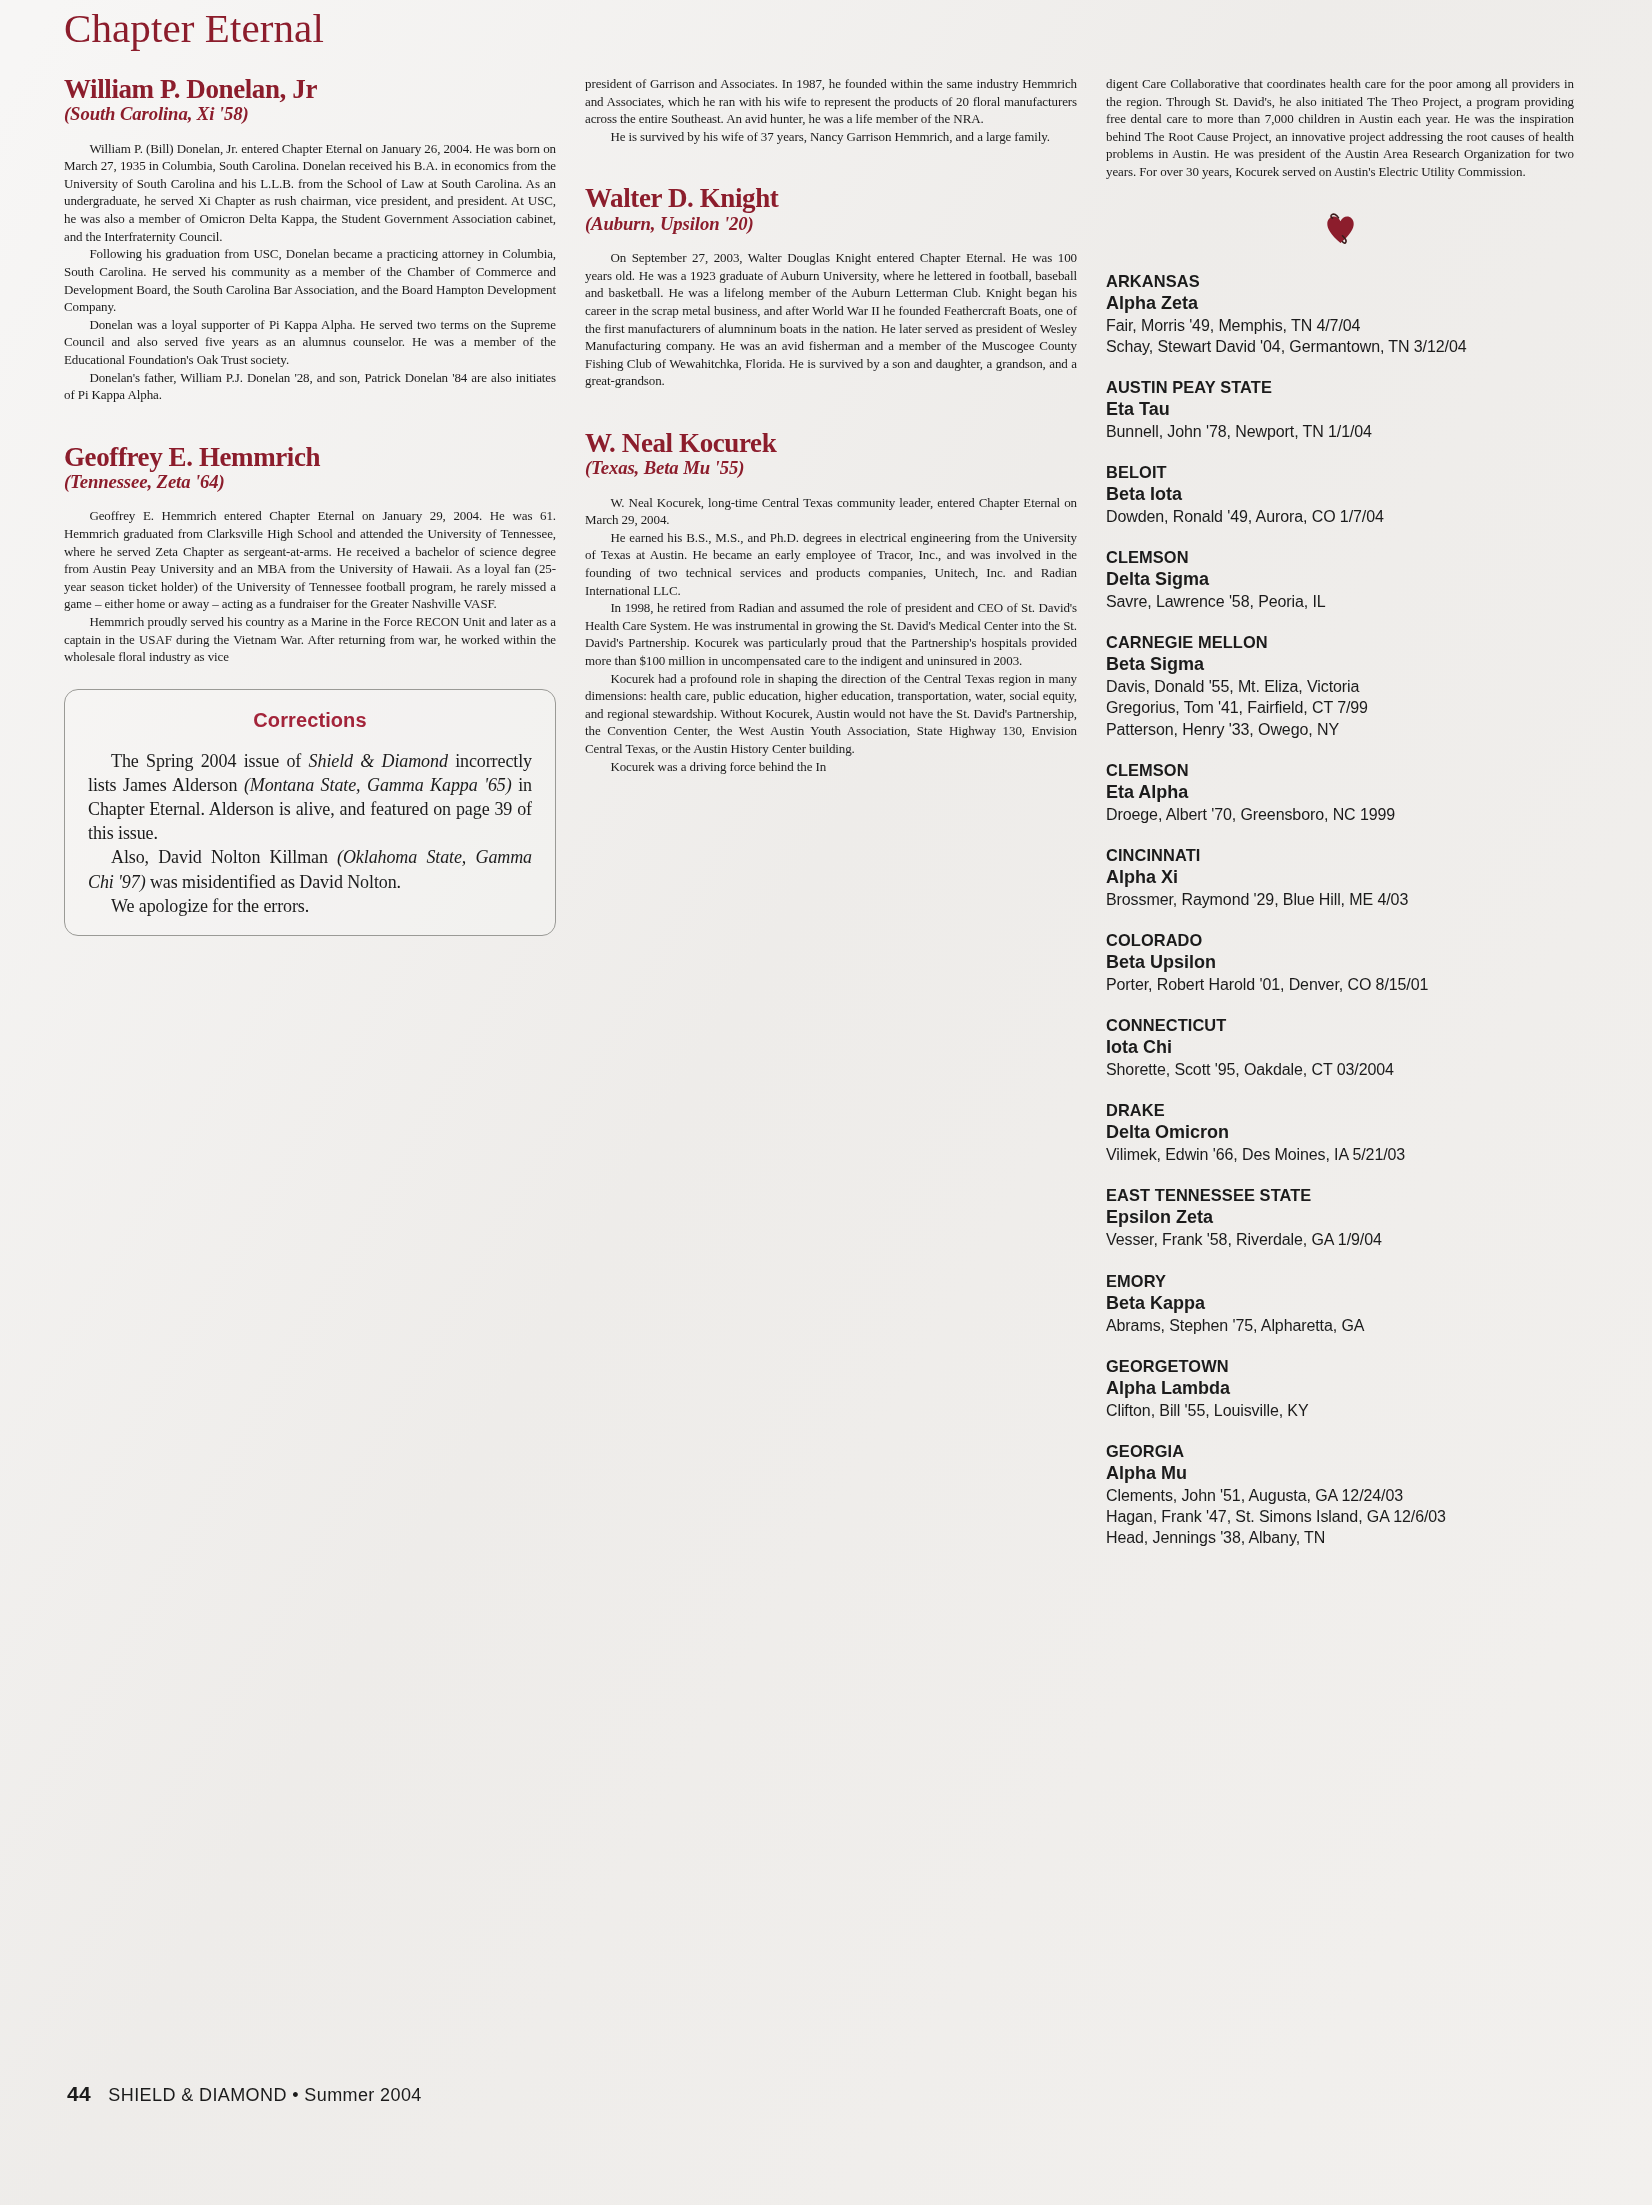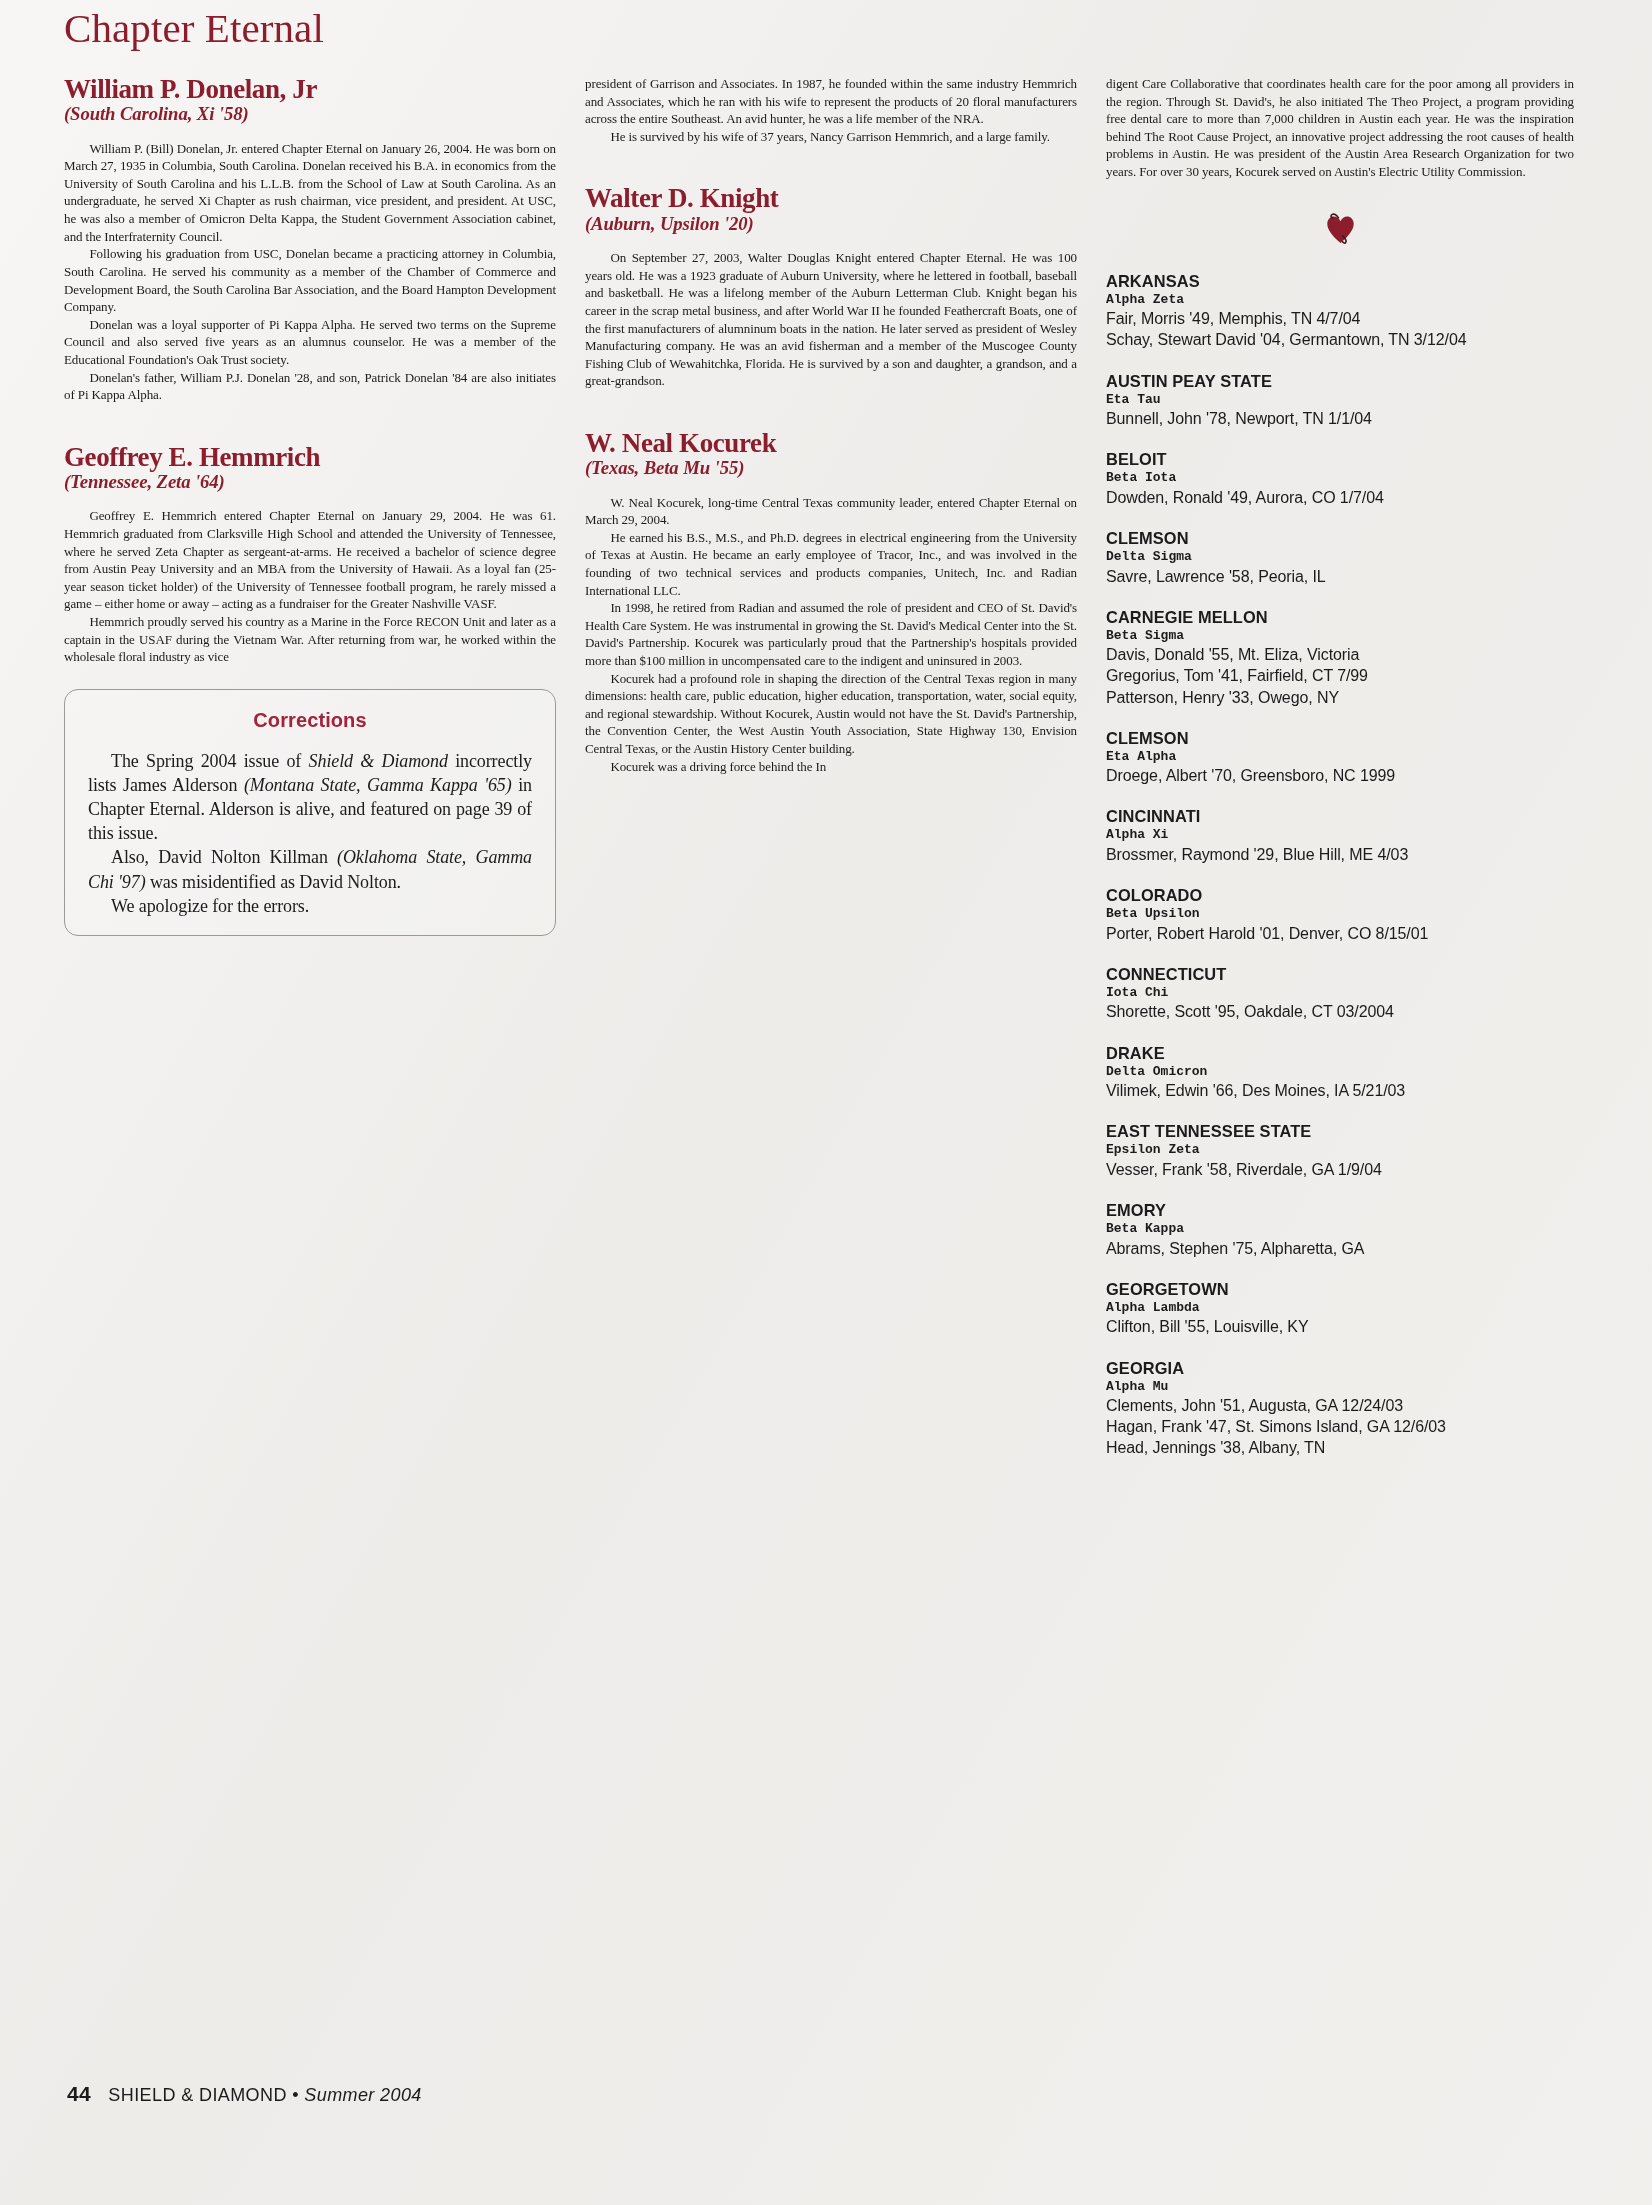--- a/index.html
+++ b/index.html
@@ -109,42 +109,41 @@
   
   .roll { font-family:"Liberation Sans", sans-serif; }
   .roll-group { margin-bottom:20px; }
   .roll-school {
     font-size:16.4px;
     font-weight:bold;
     letter-spacing:0.1px;
     line-height:1.28;
   }
   .roll-chapter {
-    font-size:13px;
+    font-size:18px;
     font-weight:bold;
     line-height:1.28;
-    font-family:Liberation Mono, monospace;
   }
   .roll-entry {
     font-size:16px;
     line-height:1.32;
     letter-spacing:-0.1px;
   }
 
   .footer {
     position:absolute;
     left:67px; bottom:99px;
     display:flex;
     align-items:flex-end;
     gap:17.4px;
     font-family:"Liberation Sans", sans-serif;
   }
   .folio { font-size:21px; font-weight:bold; letter-spacing:0.3px; }
   .footer-title { font-size:18px; letter-spacing:0.4px; }
-  .footer-title .issue { font-style:italic; }
+  .footer-title .issue { }
 </style>
 </head>
 <body>
 
 <div class="page">
 
   <div class="masthead">Chapter Eternal</div>
 
   <div class="columns">
 

